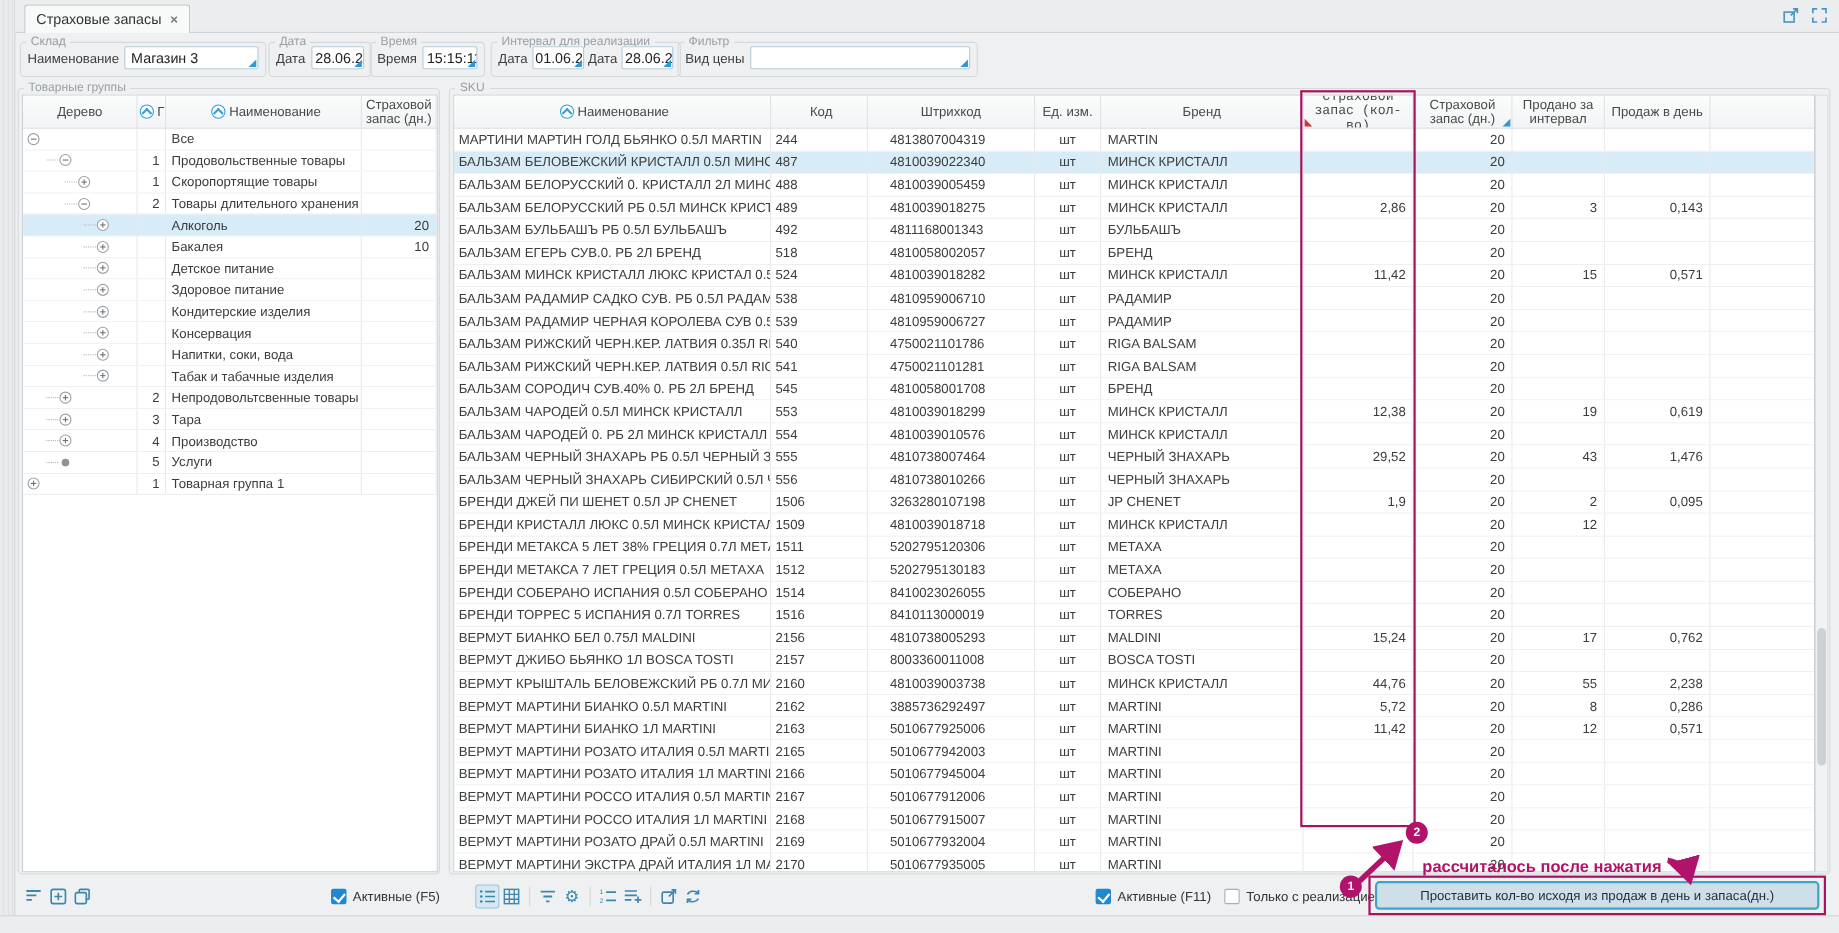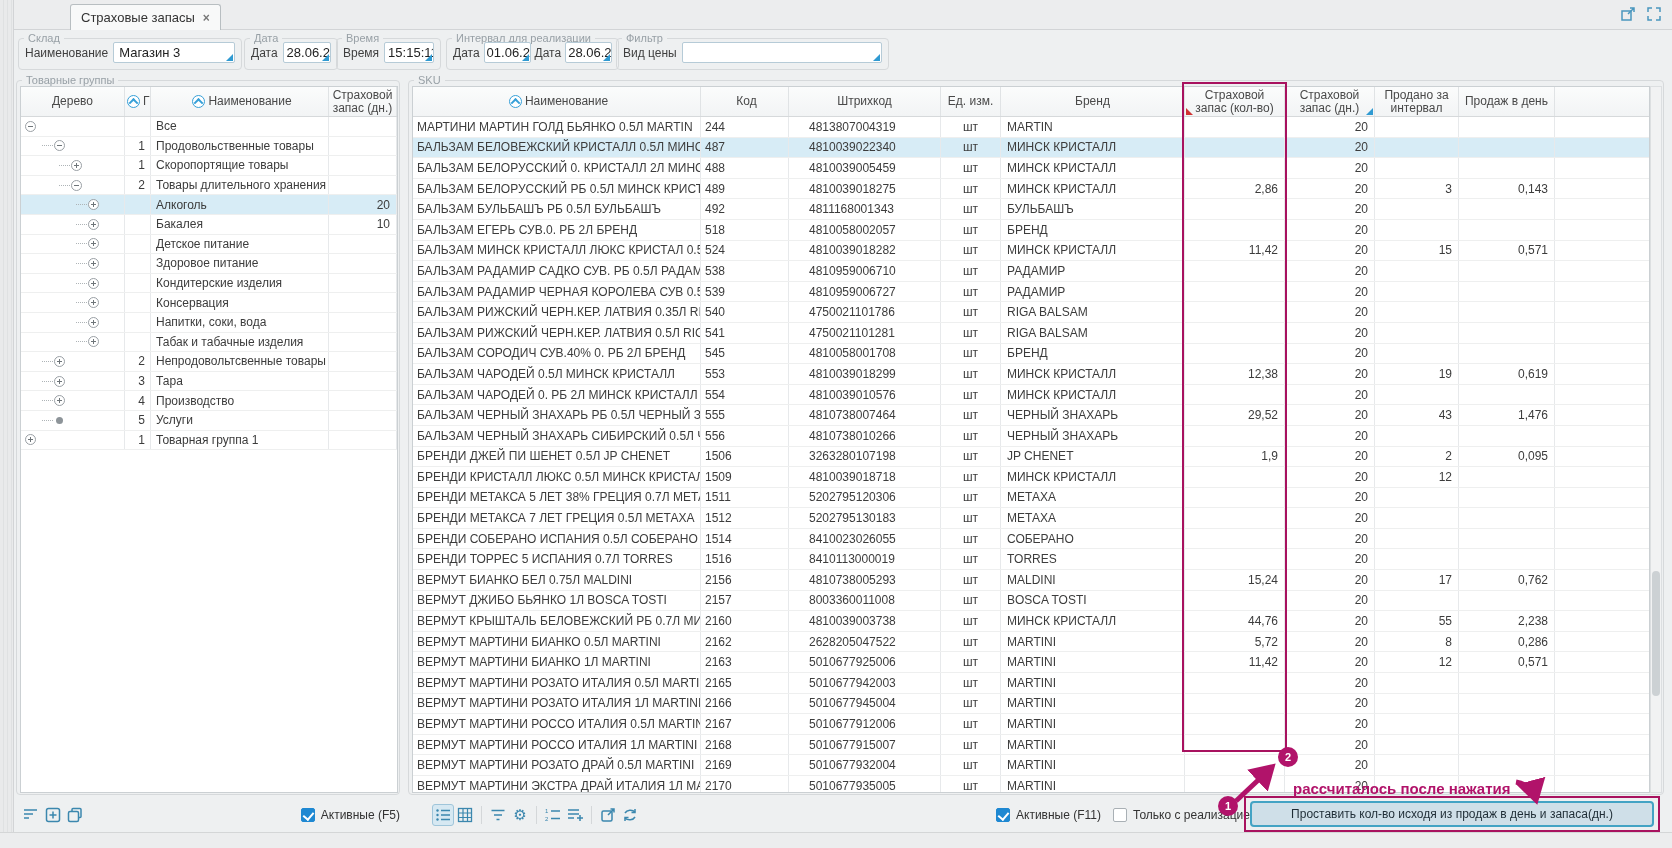--- a/index.html
+++ b/index.html
@@ -11,21 +11,21 @@
   .left-strip { position:absolute; left:0; top:0; width:14px; height:848px;
     background:repeating-linear-gradient(90deg,#e9eaeb 0 3px,#dfe1e2 3px 4px);
     border-right:1px solid #d2d4d6; }
 
   
   .tabbar { position:absolute; left:14px; top:0; width:1658px; height:30px;
     background:#ecedee; border-bottom:1px solid #d2d4d6; }
   .tab { position:absolute; left:8px; top:4px; height:26px; padding:0 10px;
     background:#f8f9f9; border:1px solid #b8bec1; border-bottom:none;
     border-radius:3px 3px 0 0; display:flex; align-items:center; gap:8px;
-    font-size:13px; color:#333;margin-left:48px; }
+    font-size:13px; color:#333; }
   .tab .close { color:#777; font-size:12px; font-weight:bold; cursor:pointer; }
   .win-icons { position:absolute; right:10px; top:6px; display:flex; gap:10px; }
   .win-icons svg { display:block; }
 
   
   fieldset.grp { position:absolute; border:1px solid #d6d9db; border-radius:4px; background:transparent; }
   fieldset.grp legend { font-size:11px; color:#98a0a6; padding:0 4px; margin-left:5px; }
   .frow { display:flex; align-items:center; gap:5px; padding:0 6px; margin-top:-2px; }
   .flabel { font-size:12px; color:#3f3f3f; white-space:nowrap; }
   .input { position:relative; background:#fff; border:1px solid #b6cbd7; border-radius:2px;
@@ -368,21 +368,21 @@
 <div class="grid" id="sku-grid">
   <div class="ghead">
     <div class="hc sc-name">
       <span class="sico"></span>
       <span>Наименование</span>
     </div>
     <div class="hc sc-code">Код</div>
     <div class="hc sc-bar" style="padding-left:0;">Штрихкод</div>
     <div class="hc sc-unit">Ед. изм.</div>
     <div class="hc sc-brand" style="padding-left:0; justify-content:center;">Бренд</div>
-    <div class="hc sc-qty corner-red" style="padding:0 6px;">Страховой запас (кол-во)</div>
+    <div class="hc sc-qty corner-red" style="padding:0 6px;font-family:Liberation Mono, monospace;">Страховой запас (кол-во)</div>
     <div class="hc sc-days corner-blue" style="padding:0 6px;">Страховой запас (дн.)</div>
     <div class="hc sc-sold" style="padding:0 4px;">Продано за интервал</div>
     <div class="hc sc-day">Продаж в день</div>
     <div class="hc sc-fill"></div>
   </div>
   <div class="gbody">
 
   <div class="row">
         <div class="cell sc-name">МАРТИНИ МАРТИН ГОЛД БЬЯНКО 0.5Л MARTIN</div>
         <div class="cell sc-code">244</div>
@@ -679,21 +679,21 @@
         <div class="cell sc-brand">МИНСК КРИСТАЛЛ</div>
         <div class="cell sc-qty num">44,76</div>
         <div class="cell sc-days num">20</div>
         <div class="cell sc-sold num">55</div>
         <div class="cell sc-day num">2,238</div>
         <div class="cell sc-fill"></div>
       </div>
       <div class="row">
         <div class="cell sc-name">ВЕРМУТ МАРТИНИ БИАНКО 0.5Л MARTINI</div>
         <div class="cell sc-code">2162</div>
-        <div class="cell sc-bar">2628205047522</div>
+        <div class="cell sc-bar">3885736292497</div>
         <div class="cell sc-unit">шт</div>
         <div class="cell sc-brand">MARTINI</div>
         <div class="cell sc-qty num">5,72</div>
         <div class="cell sc-days num">20</div>
         <div class="cell sc-sold num">8</div>
         <div class="cell sc-day num">0,286</div>
         <div class="cell sc-fill"></div>
       </div>
       <div class="row">
         <div class="cell sc-name">ВЕРМУТ МАРТИНИ БИАНКО 1Л MARTINI</div>

